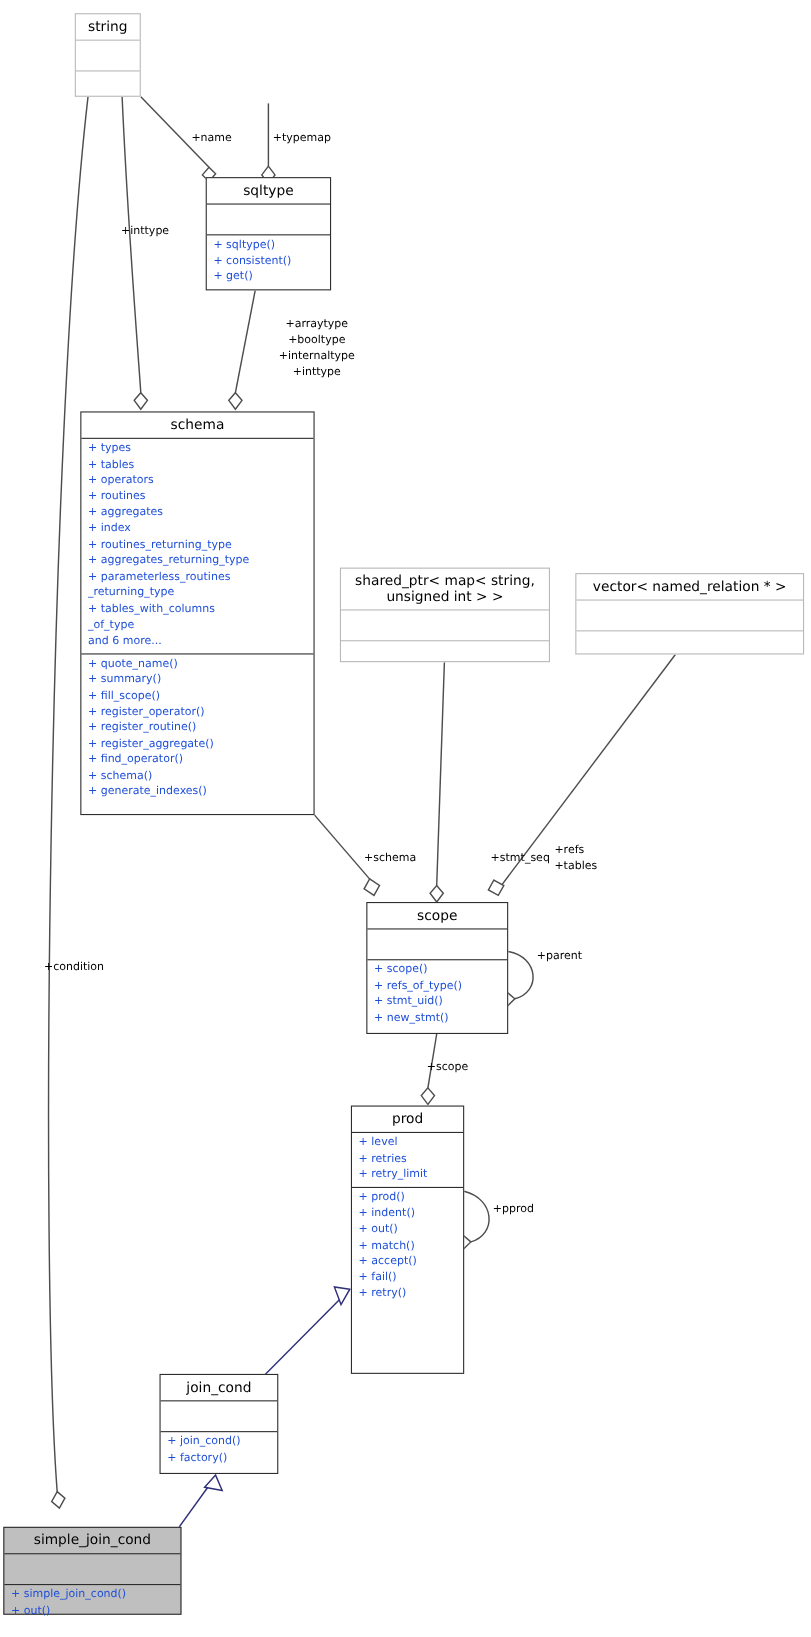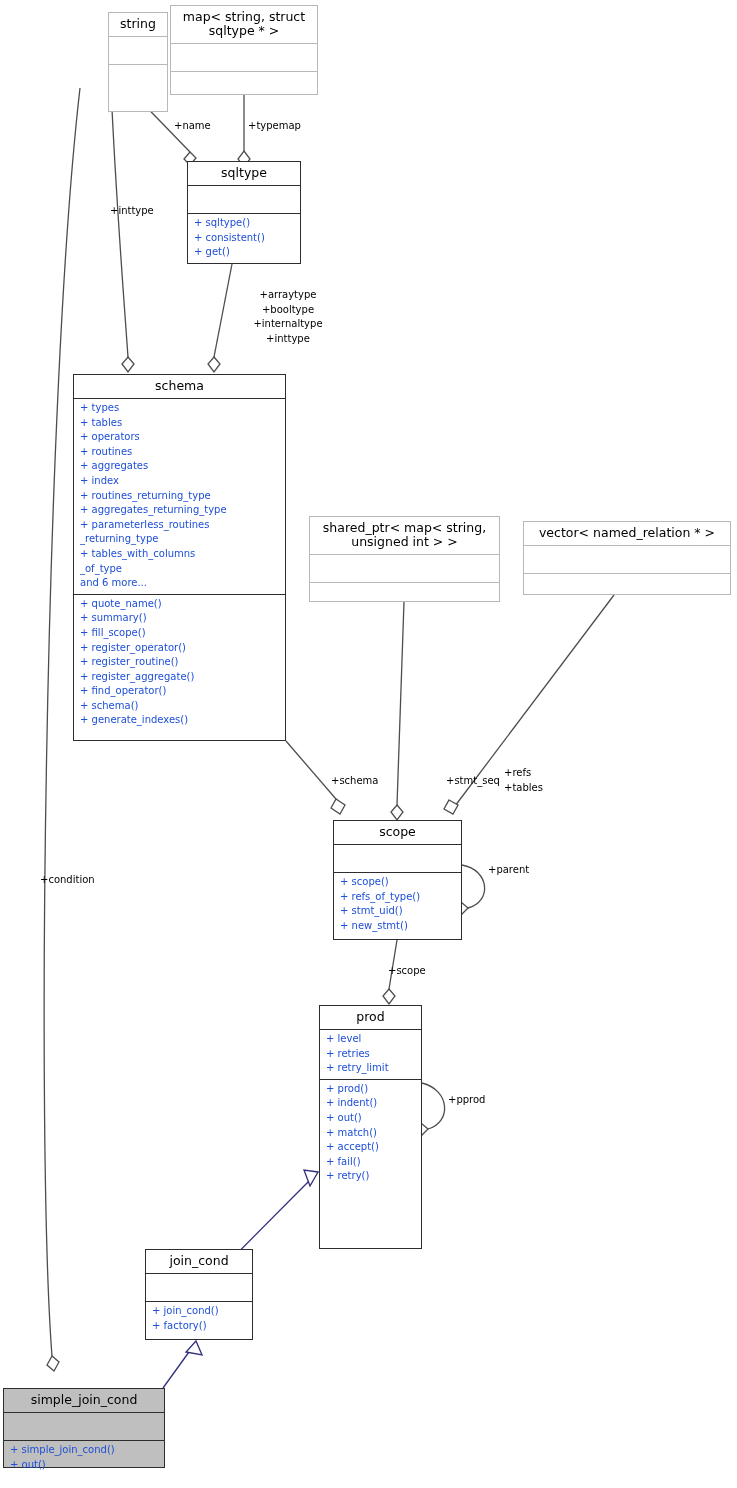--- a/index.html
+++ b/index.html
@@ -116,32 +116,26 @@
       <path d="M 145 1290 L 58 1388" stroke="none"></path>
       <path d="M 318 1172 L 175 1316"></path>
       <path d="M 163 1388 L 194 1345"></path>
     </g>
     <g fill="#ffffff" stroke="#2f2f7a" stroke-width="1.3">
       <path d="M 318 1172 L 304 1170 L 310 1186 Z"></path>
       <path d="M 196 1341 L 186 1352 L 202 1355 Z"></path>
     </g>
   </svg>
 
-  <div class="uml-box faint" style="left:68px; top:12px; width:60px; height:100px;margin-left:40px;">
+  <div class="uml-box faint" style="left:68px; top:12px; width:60px; height:76px;">
     <div class="box-title">string</div>
     <div class="box-attrs empty"></div>
     <div class="box-ops empty"></div>
   </div>
 
-  <div class="uml-box faint" style="left:170px; top:5px; width:148px; height:90px;">
-    <div class="box-title">map&lt; string, struct
-sqltype * &gt;</div>
-    <div class="box-attrs empty"></div>
-    <div class="box-ops empty"></div>
-  </div>
 
   <div class="uml-box solid" style="left:187px; top:161px; width:114px; height:103px;">
     <div class="box-title">sqltype</div>
     <div class="box-attrs empty"></div>
     <div class="box-ops">
         <div class="row">+ sqltype()</div>
         <div class="row">+ consistent()</div>
         <div class="row">+ get()</div>
       </div>
   </div>

